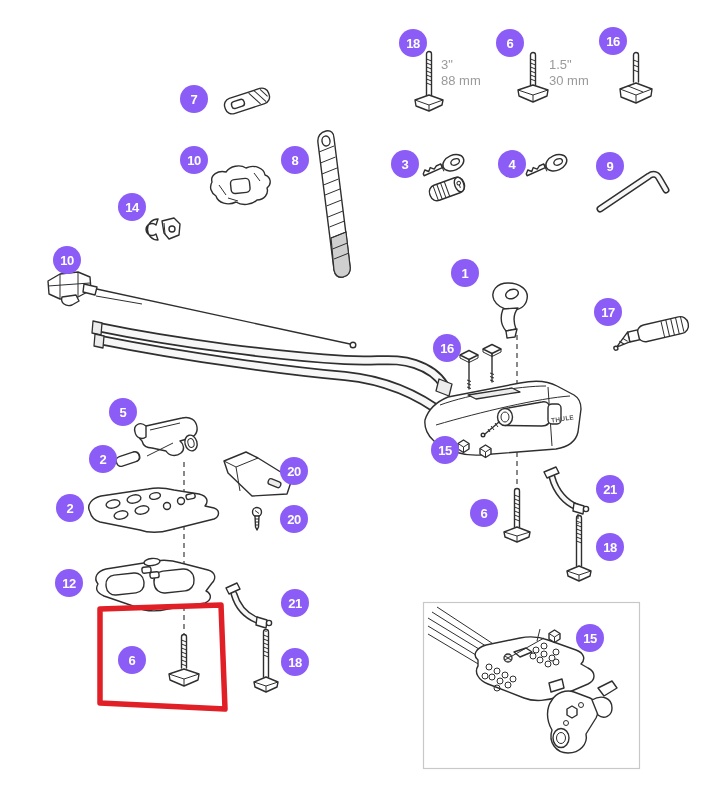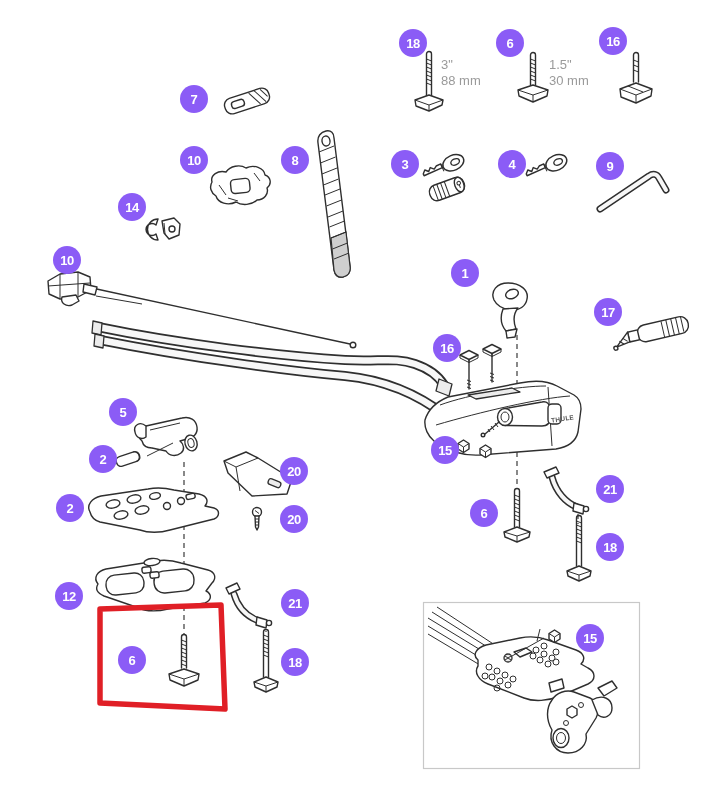--- a/index.html
+++ b/index.html
@@ -355,21 +355,21 @@
 <div class="badge" style="left:53px;top:246px">10</div>
 <div class="badge" style="left:451px;top:259px">1</div>
 <div class="badge" style="left:594px;top:298px">17</div>
 <div class="badge" style="left:433px;top:334px">16</div>
 <div class="badge" style="left:109px;top:398px">5</div>
 <div class="badge" style="left:89px;top:445px">2</div>
 <div class="badge" style="left:280px;top:457px">20</div>
 <div class="badge" style="left:431px;top:436px">15</div>
 <div class="badge" style="left:56px;top:494px">2</div>
 <div class="badge" style="left:280px;top:505px">20</div>
-<div class="badge" style="left:55px;top:582px">12</div>
+<div class="badge" style="left:55px;top:569px">12</div>
 <div class="badge" style="left:281px;top:589px">21</div>
 <div class="badge" style="left:118px;top:646px">6</div>
 <div class="badge" style="left:281px;top:648px">18</div>
 <div class="badge" style="left:470px;top:499px">6</div>
 <div class="badge" style="left:596px;top:475px">21</div>
 <div class="badge" style="left:596px;top:533px">18</div>
 <div class="badge" style="left:576px;top:624px">15</div>
 
 <div class="measure" style="left:441px;top:57px">
   <div>3"</div>

